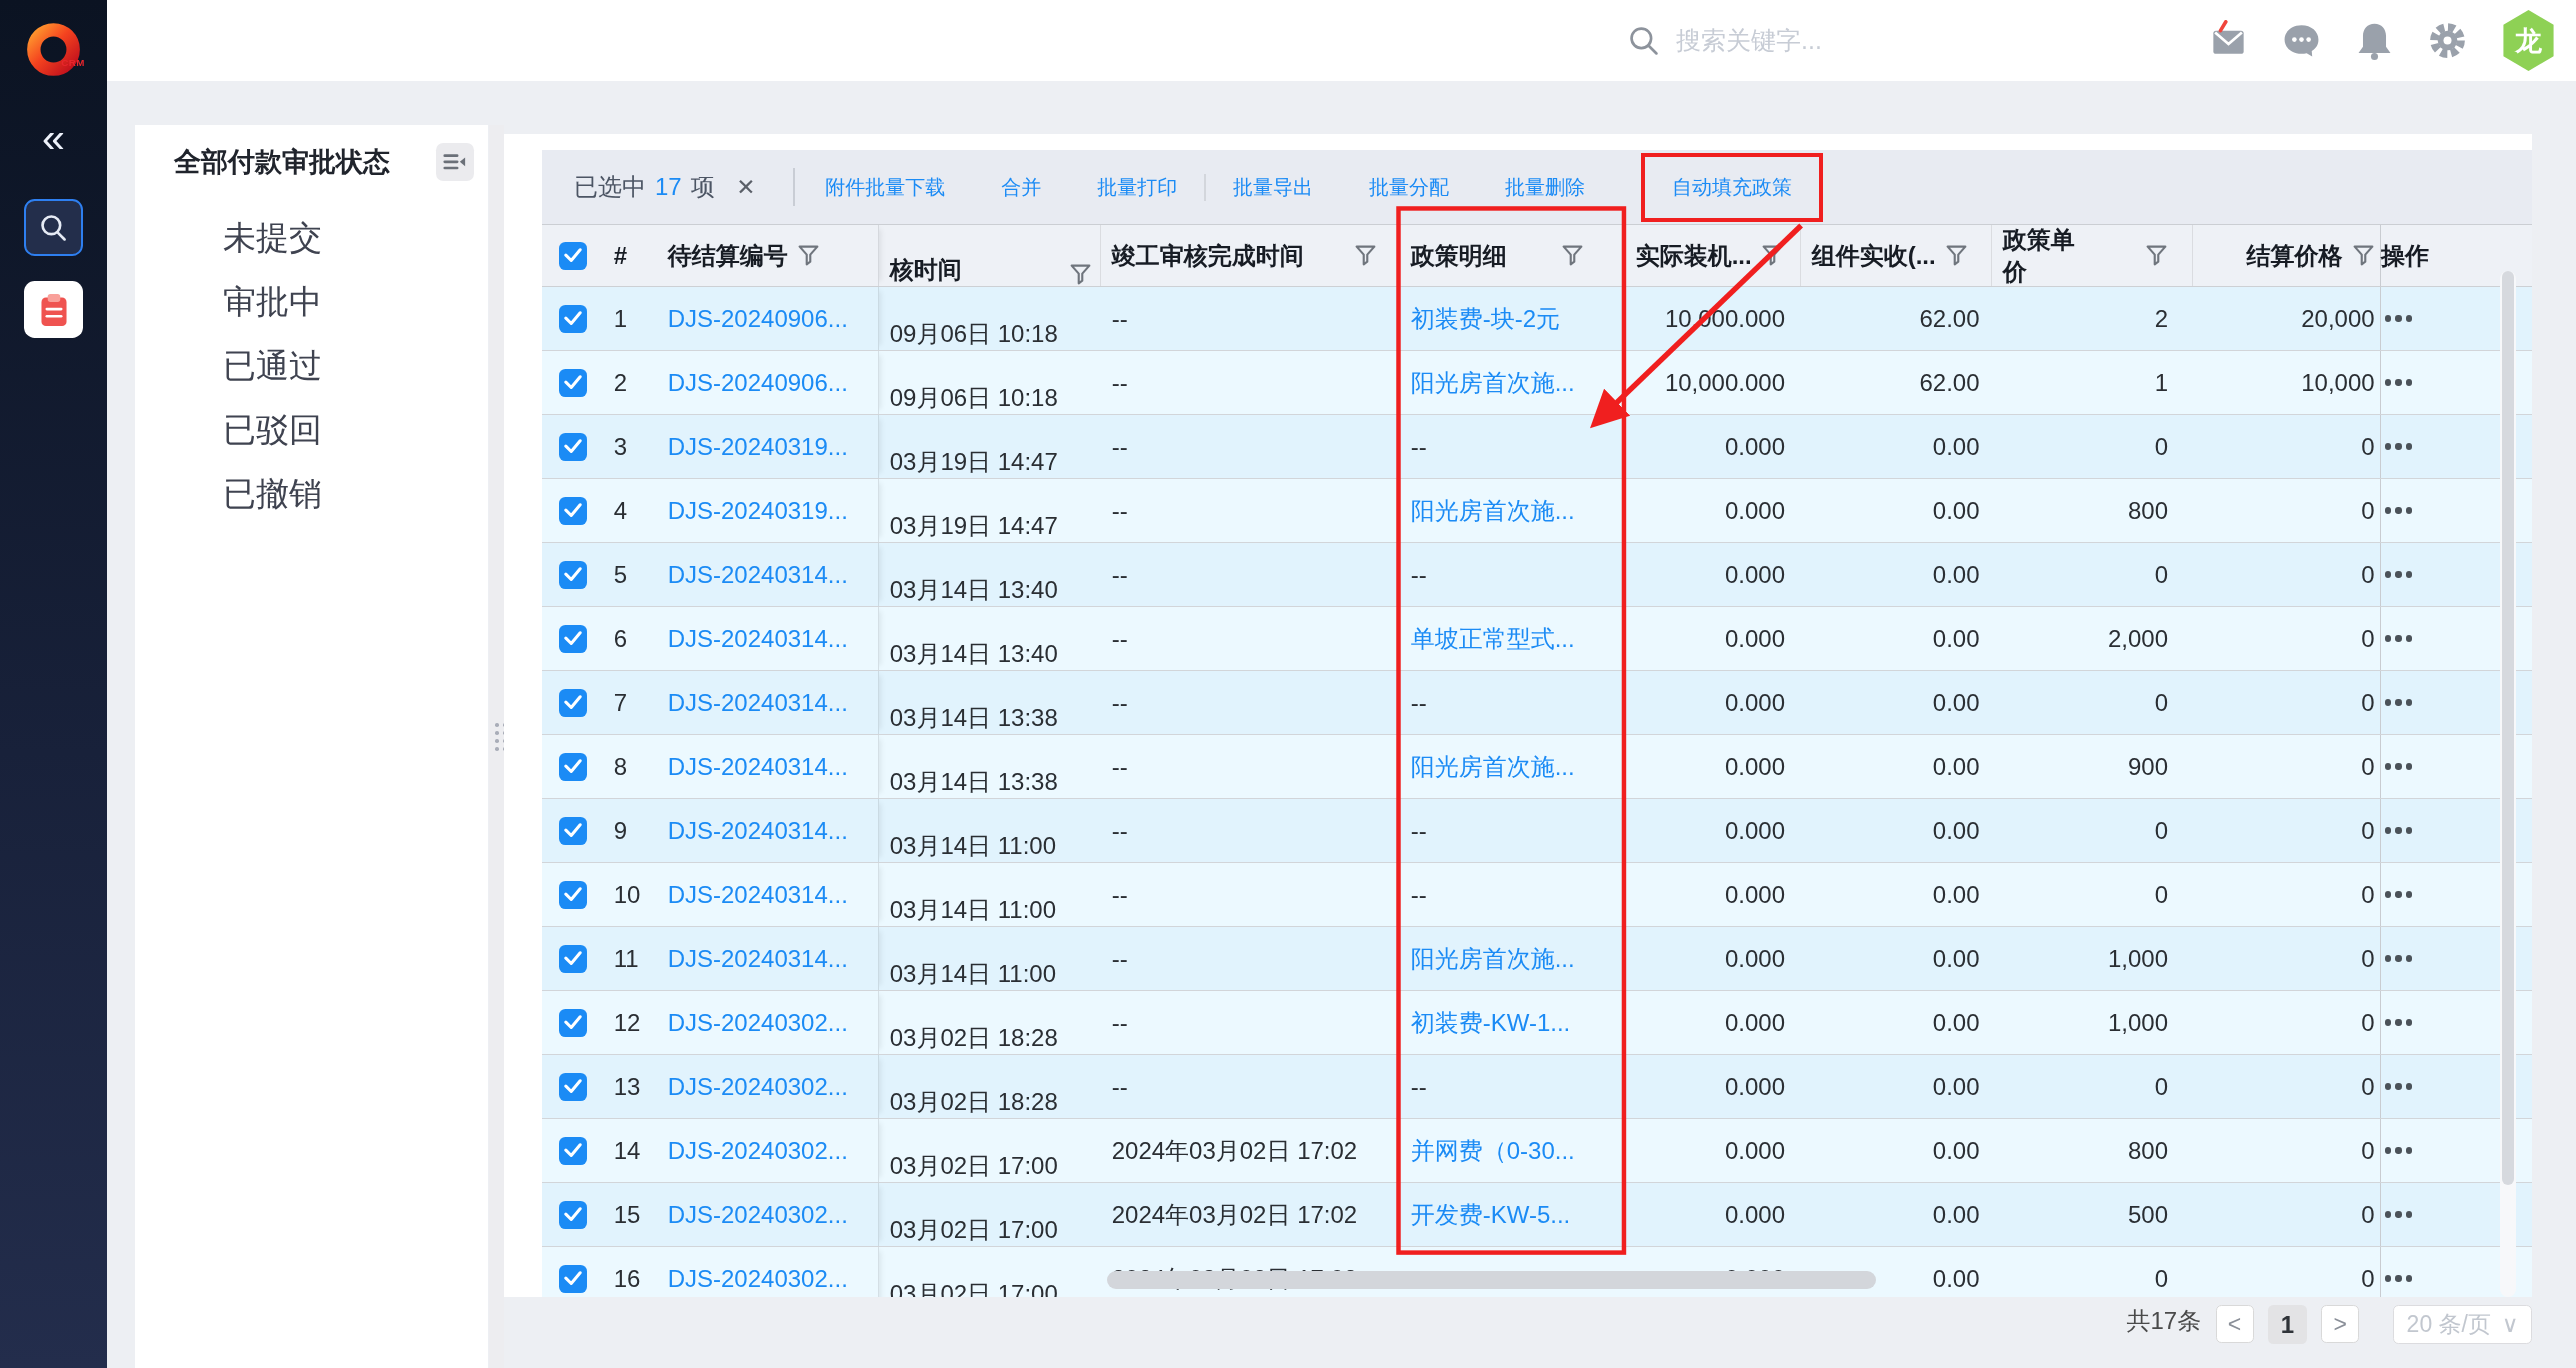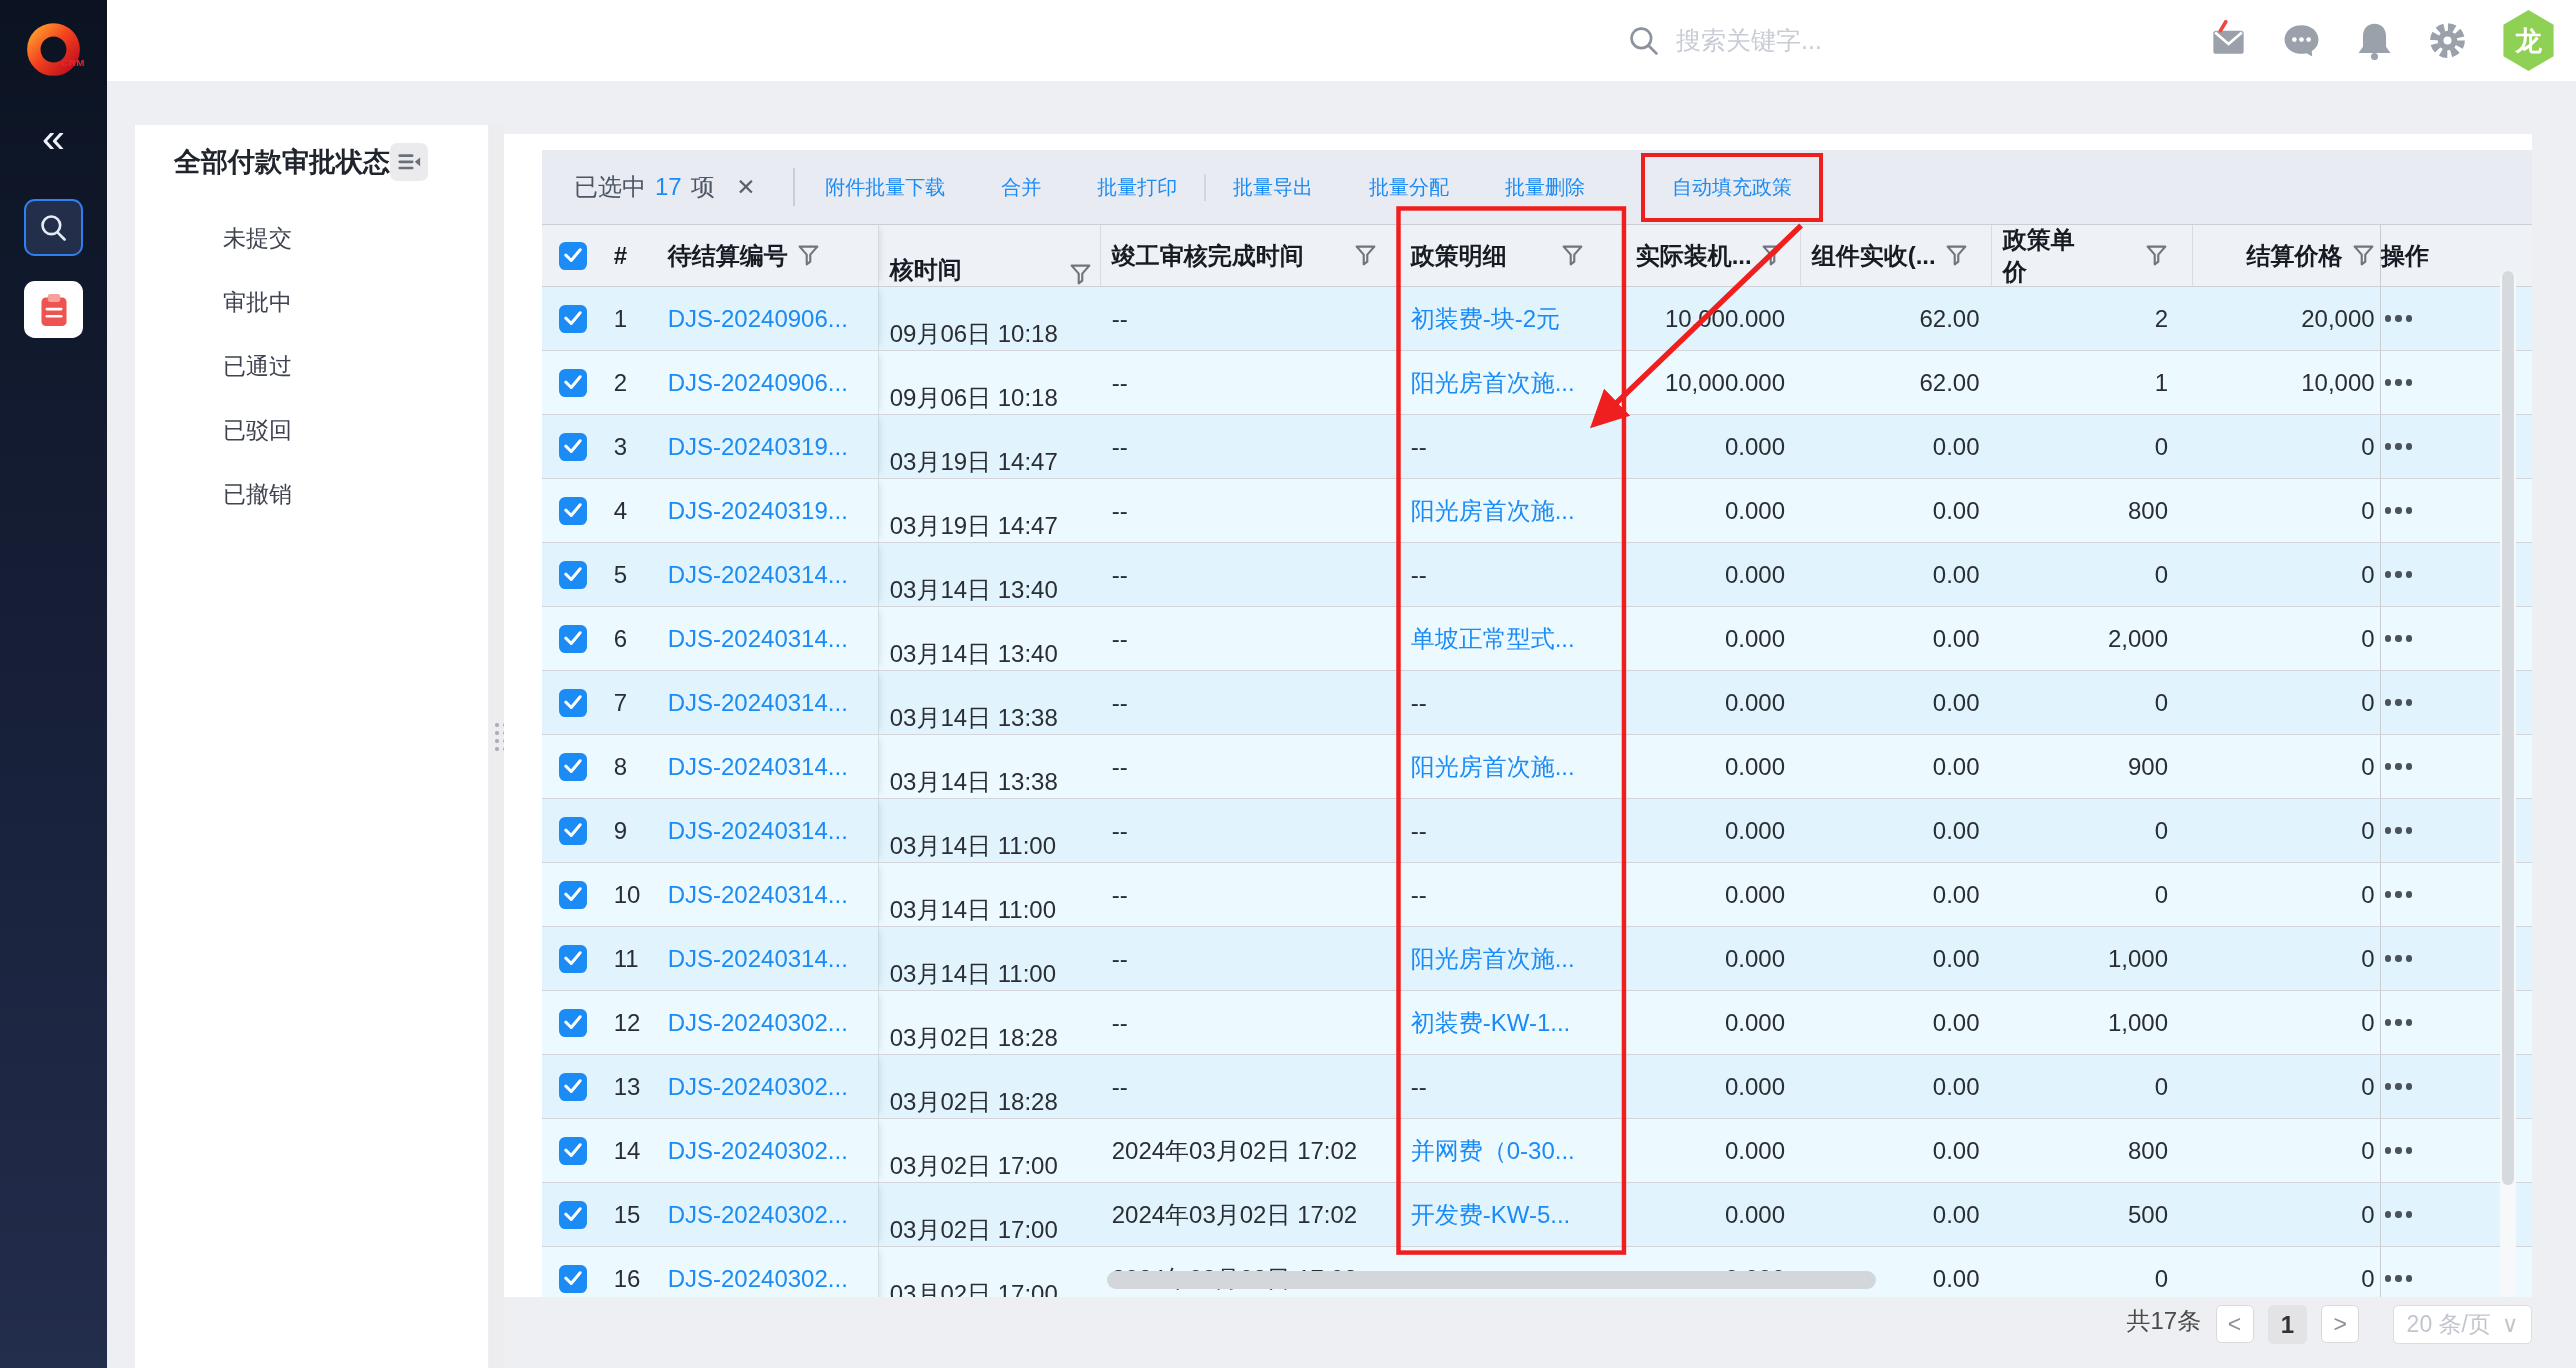--- a/index.html
+++ b/index.html
@@ -23,25 +23,25 @@
   .gsearch input { border:none; outline:none; font-size:25px; width:295px; color:#333; background:transparent; font-family:inherit; }
   .gsearch input::placeholder { color:#c7ccd5; }
   .top-icons { position:absolute; right:19px; top:0; height:81px; display:flex; align-items:center; gap:32px; }
   .tico { width:41px; height:41px; display:flex; align-items:center; justify-content:center; cursor:pointer; }
   .avatar { width:57px; height:61px; background:#8ed155; color:#fff; font-size:27px; font-weight:700;
     display:flex; align-items:center; justify-content:center;
     clip-path:polygon(50% 0%,94% 24%,94% 76%,50% 100%,6% 76%,6% 24%); cursor:pointer; }
 
   
   .tree-card { position:absolute; left:135px; top:125px; width:353px; height:1243px; background:#fff; }
-  .tree-head { display:flex; align-items:center; padding:18px 14.3px 0 39px; }
+  .tree-head { display:flex; align-items:center; justify-content:space-between; padding:18px 14.3px 0 39px; }
   .tree-title { font-size:27px; font-weight:700; color:#20242c; }
   .tree-toggle { width:38px; height:38px; border-radius:7.2px; background:#ebebee; display:flex; align-items:center; justify-content:center; cursor:pointer; }
   .tree-items { list-style:none; margin-top:25px; }
-  .tree-items li { height:64px; line-height:64px; padding-left:88px; font-size:23px; color:#3f4350; cursor:pointer; }
+  .tree-items li { height:64px; line-height:64px; padding-left:88px; font-size:33px; color:#3f4350; cursor:pointer; }
 
   .splitter { position:absolute; left:489px; top:125px; width:15px; height:1243px; background:#ededf0; cursor:col-resize; }
   .splitter .dots { position:absolute; left:2.7px; top:589px; display:grid; grid-template-columns:3.6px 3.6px; gap:4.5px; }
   .splitter .dots i { width:3.6px; height:3.6px; border-radius:50%; background:#a9adb8; }
 
   
   .table-card { position:absolute; left:504px; top:134px; width:2028px; height:1163px; background:#fff; overflow:hidden; }
   .tc-inner { position:absolute; left:38px; top:16px; width:1991px; }
 
   .toolbar { height:74px; background:#e8ebf2; display:flex; align-items:center; padding-left:32px; font-size:24px; color:#4c5564; }

